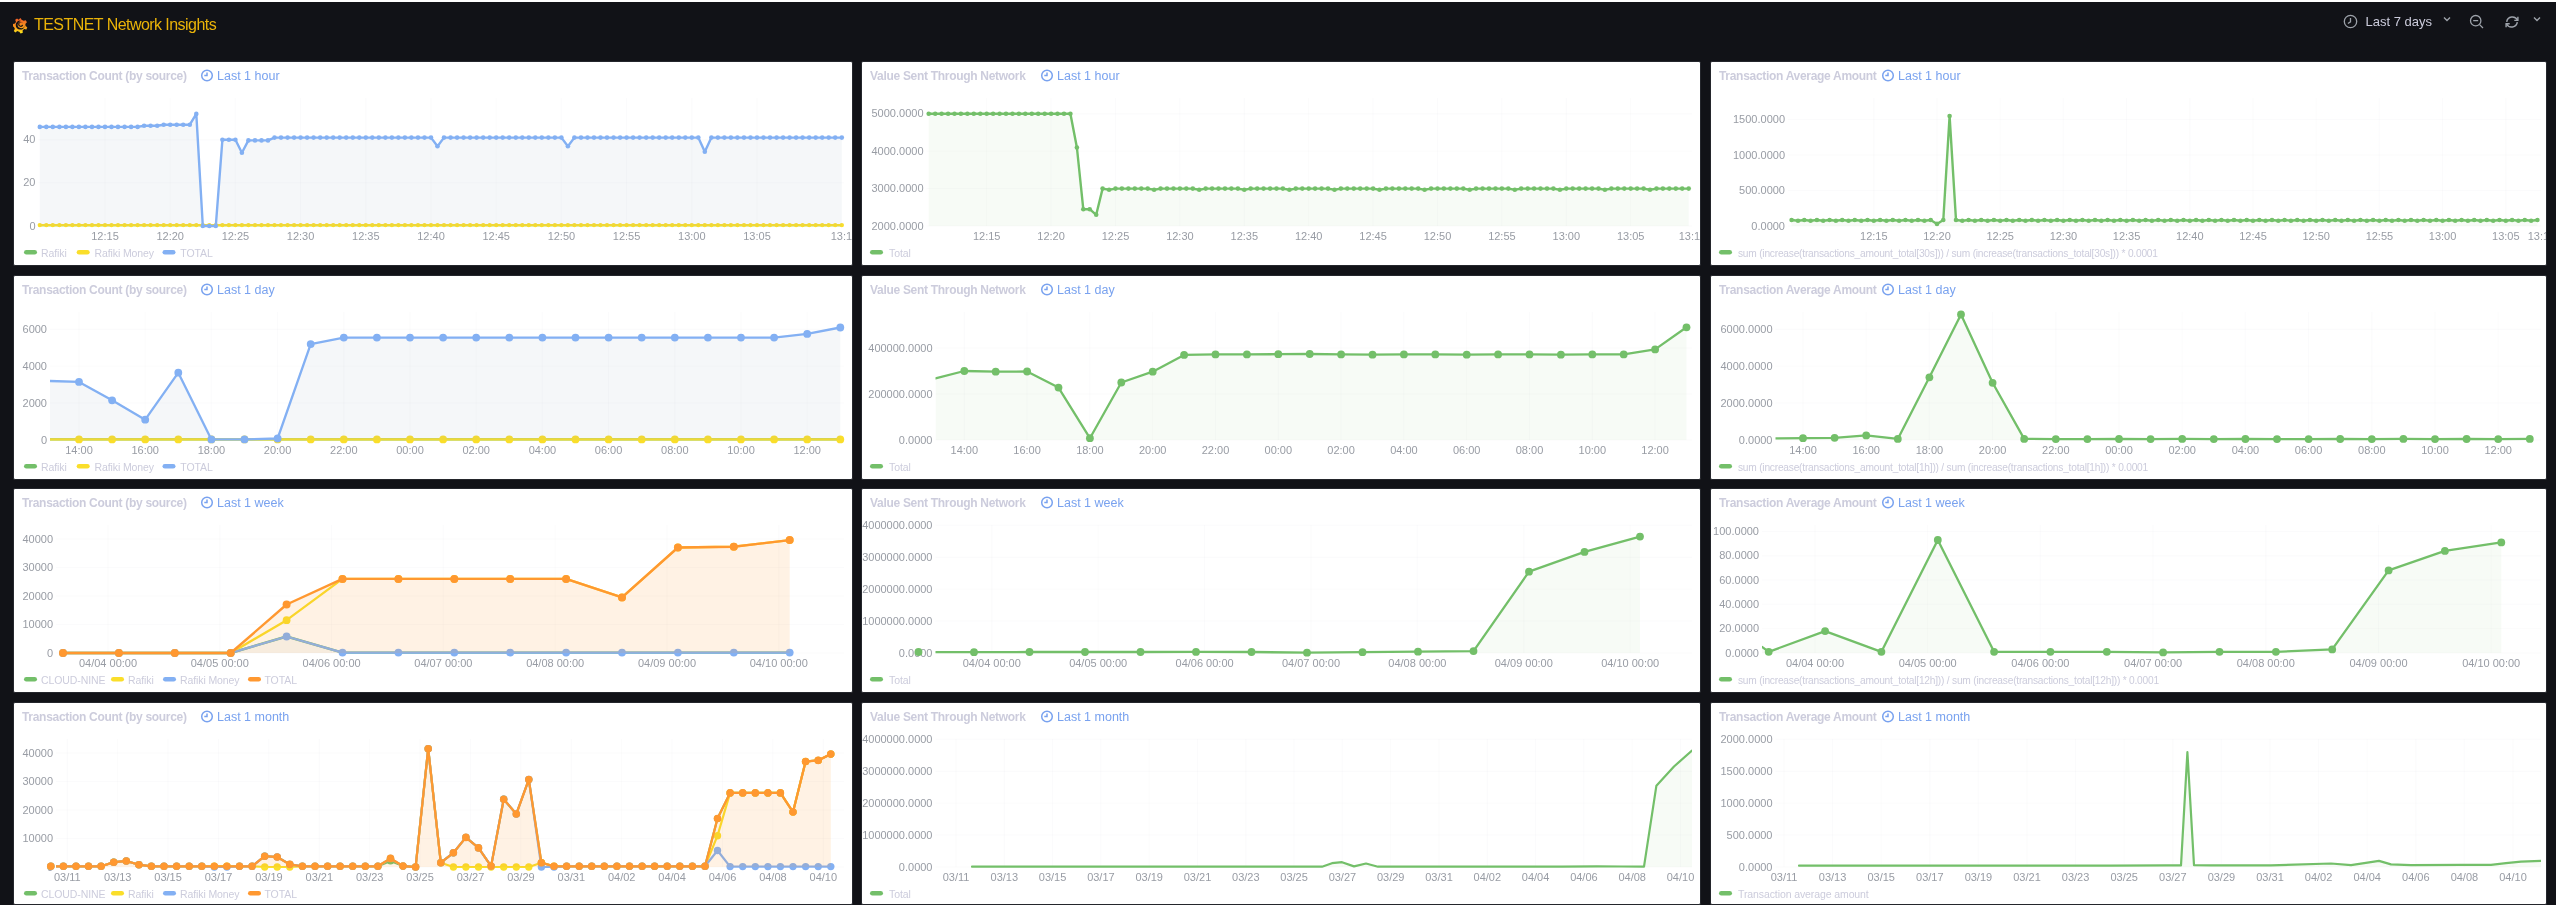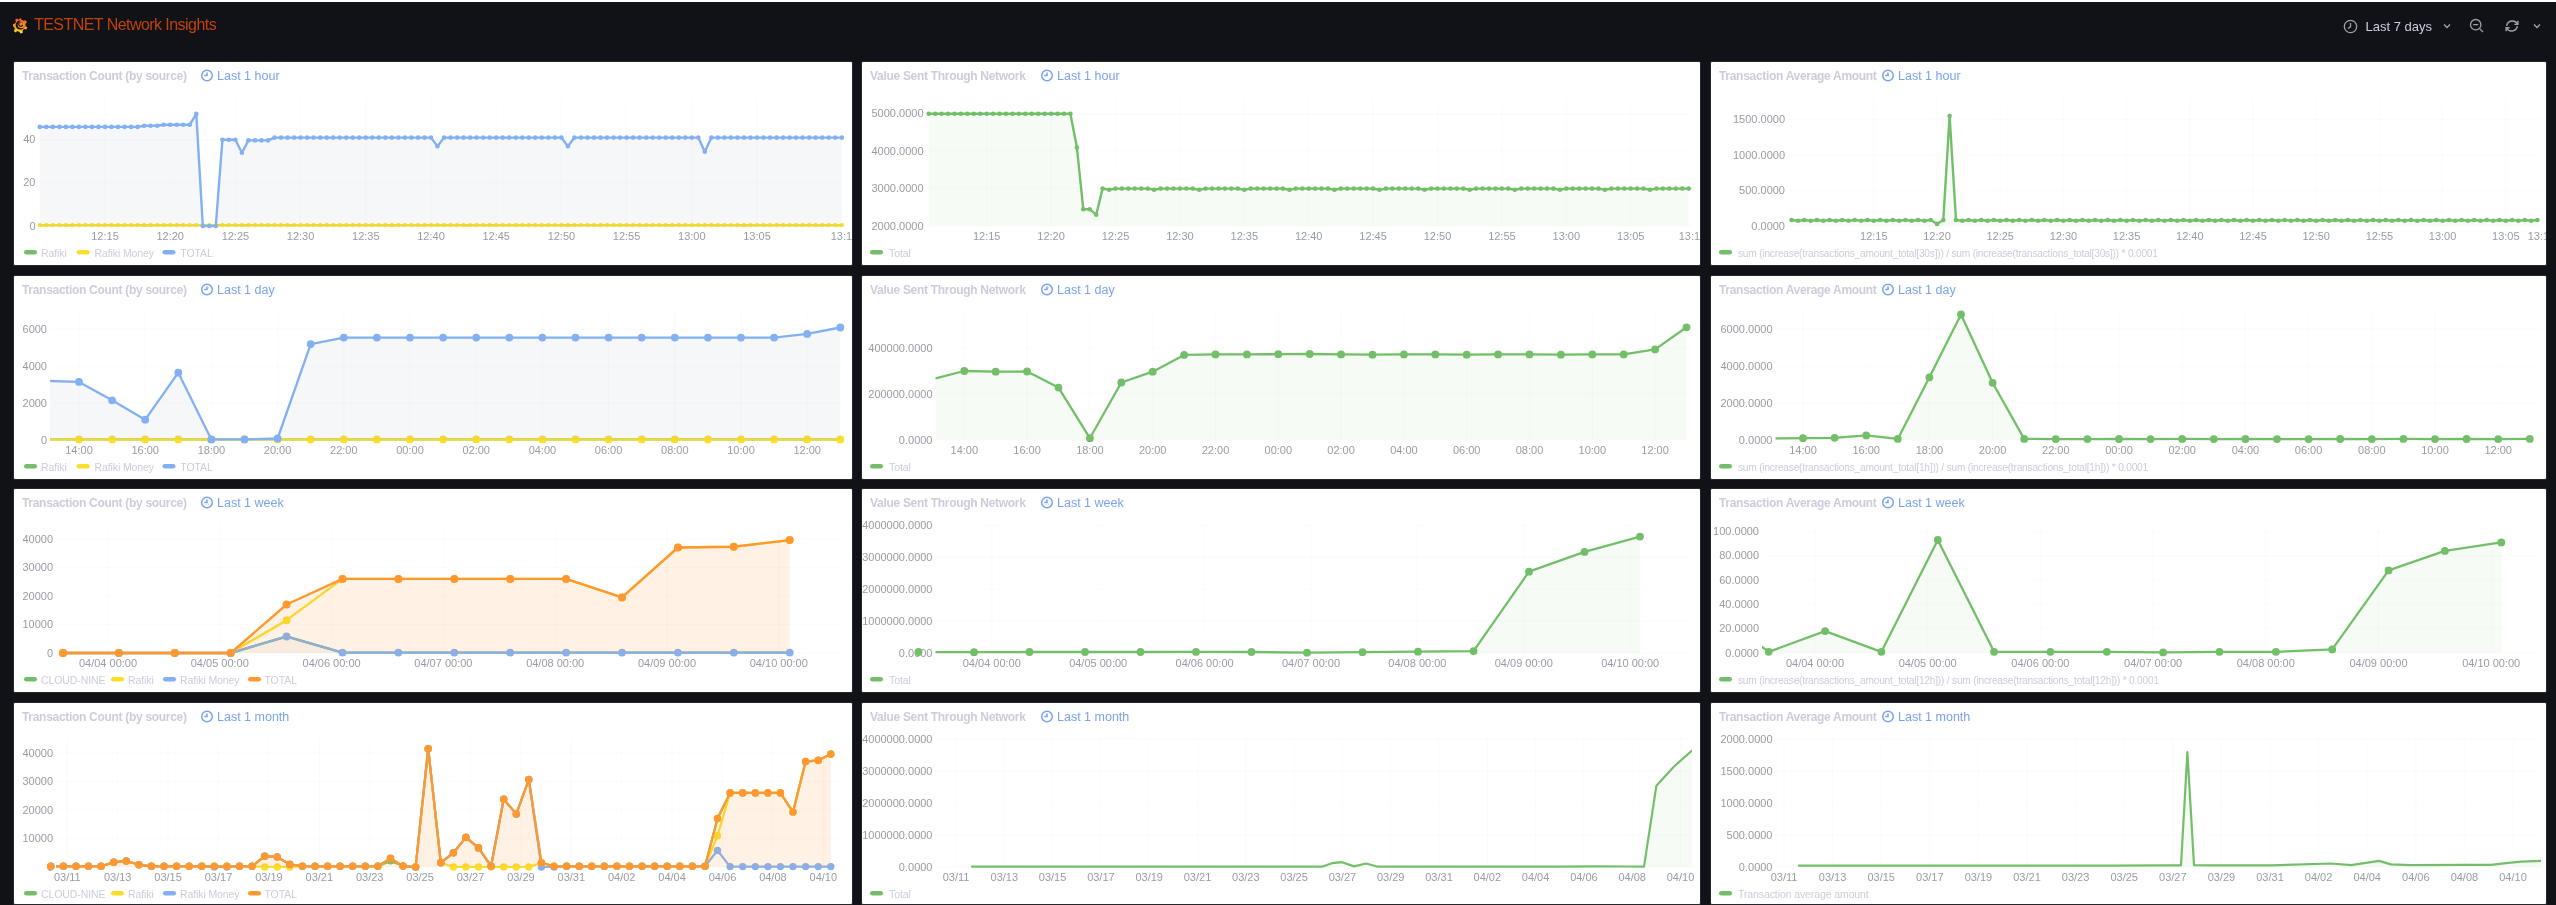--- a/index.html
+++ b/index.html
@@ -16,23 +16,23 @@
 <defs>
       <linearGradient id="lg" x1="0" y1="1" x2="0" y2="0">
 <stop offset="0" stop-color="#fcee1c"></stop>
         <stop offset="0.35" stop-color="#faa31b"></stop>
         <stop offset="1" stop-color="#f05a28"></stop>
       </linearGradient>
     </defs>
 <path fill="url(#lg)" d="M7.5 1.0 L8.8 2.9 A5.6 5.6 0 0 1 10.6 3.8 L12.8 3.2 L13.9 5.2 L12.3 6.9 A5.6 5.6 0 0 1 12.5 8.9 L14.3 10.3 L13.4 12.4 L11.1 12.1 A5.6 5.6 0 0 1 9.6 13.5 L9.8 15.8 L7.6 16.5 L6.3 14.7 A5.6 5.6 0 0 1 4.3 14.1 L2.4 15.4 L0.8 13.9 L1.9 11.8 A5.6 5.6 0 0 1 1.0 10.0 L-0.8 9.1 L-0.3 7.0 L2.0 6.6 A5.6 5.6 0 0 1 3.0 4.9 L2.2 2.7 L4.0 1.4 L5.8 2.8 A5.6 5.6 0 0 1 7.5 1.0 Z"></path>
 <path fill="#111217" d="M7.3 3.4 a4.6 4.6 0 1 0 4.6 4.9 a3.7 3.7 0 0 1 -7.3 -0.5 a2.9 2.9 0 0 1 5.6 -1.1 a2.0 2.0 0 0 0 -3.9 0.6 a1.4 1.4 0 0 0 2.7 0.5 l1.2 0.2 a2.6 2.6 0 0 1 -5.1 -0.7 a3.5 3.5 0 0 1 2.2 -3.3 Z"></path>
 </svg>
-<div style="position:absolute;left:34px;top:16px;font-size:16px;font-weight:500;letter-spacing:-0.55px;color:#c2410c">TESTNET Network Insights</div>
+<div style="position:absolute;left:34px;top:16px;font-size:16px;font-weight:500;letter-spacing:-0.55px;color:#eab308">TESTNET Network Insights</div>
 
-<div style="position:absolute;right:14px;top:14px;height:24px;display:flex;align-items:center;color:#a3a7ae">
+<div style="position:absolute;right:14px;top:14px;height:24px;display:flex;color:#a3a7ae">
 <svg width="15" height="15" viewBox="0 0 15 15" fill="none" stroke="#9da2aa" stroke-width="1.3">
 <circle cx="7.5" cy="7.5" r="6.2"></circle>
       <path d="M7.5 4 v3.8 l-2.6 1.7"></path>
     </svg>
 <span style="margin-left:8px;font-size:13px;color:#ccccdc">Last 7 days</span>
 <svg width="10" height="10" viewBox="0 0 10 10" fill="none" stroke="#9da2aa" stroke-width="1.4" style="margin-left:10px">
       <path d="M2 3.5 L5 6.5 L8 3.5"></path>
     </svg>
 <svg width="16" height="16" viewBox="0 0 16 16" fill="none" stroke="#9da2aa" stroke-width="1.3" style="margin-left:17px">
 <circle cx="6.7" cy="6.7" r="5.2"></circle>

